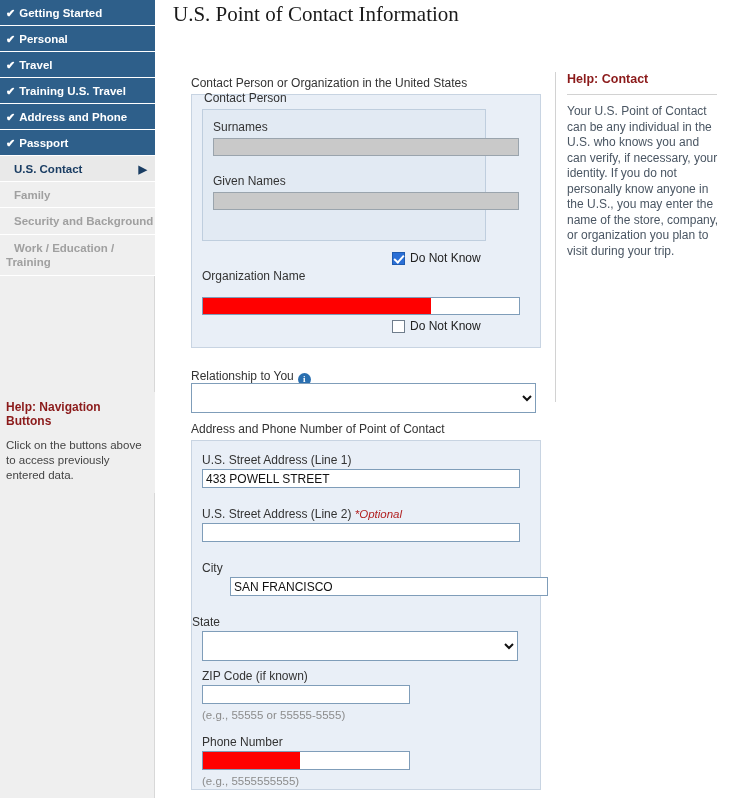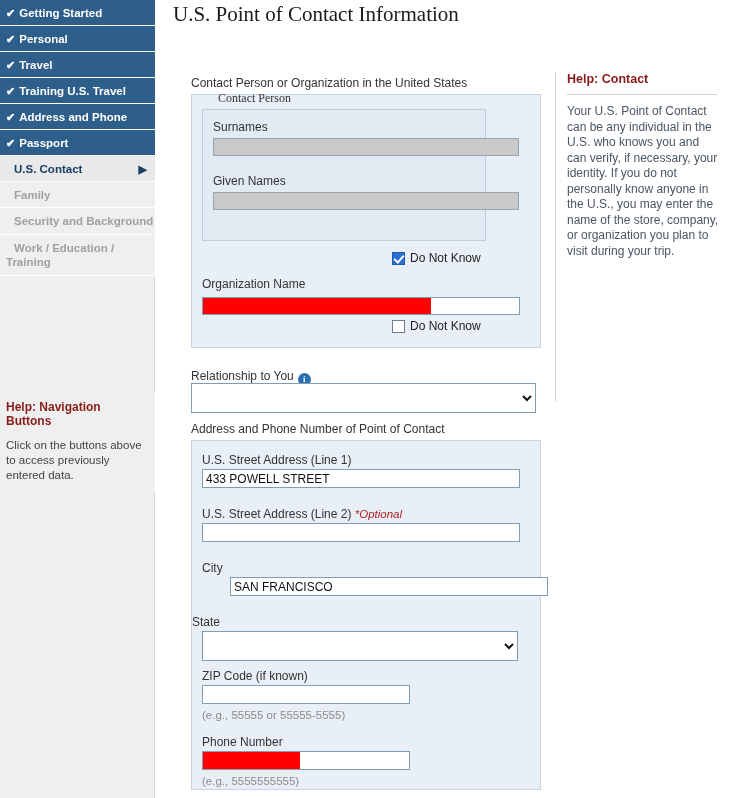--- a/index.html
+++ b/index.html
@@ -270,36 +270,36 @@
   </div>
 
   <div class="main">
 
     <div class="page-title">U.S. Point of Contact Information</div>
 
     <div class="section-label" id="sec-contact">Contact Person or Organization in the United States</div>
 
     <div class="panel panel-outer">
 
-      <div class="field-label" style="left:26px; top:-4px; position:absolute;font-family:Liberation Serif, serif;">Contact Person</div>
+      <div class="field-label" style="left:12px; top:-4px; position:absolute;">Contact Person</div>
 
       <div class="panel-inner">
         <div class="field-label" style="left:10px; top:10px;">Surnames</div>
         <input class="fld gray" style="left: 10px; top: 28px; width: 306px; height: 18px;" readonly="" value="">
 
         <div class="field-label" style="left:10px; top:64px;">Given Names</div>
         <input class="fld gray" style="left: 10px; top: 82px; width: 306px; height: 18px;" readonly="" value="">
       </div>
 
       <div class="cb-row" style="left:200px; top:156px;">
         <span class="cb checked"></span>
         <span>Do Not Know</span>
       </div>
 
-      <div class="field-label" style="left:10px; top:182px;">Organization Name</div>
+      <div class="field-label" style="left:10px; top:174px;">Organization Name</div>
       <input class="fld redacted-partial" style="left: 10px; top: 202px; width: 318px; height: 18px;" value="">
 
       <div class="cb-row" style="left:200px; top:224px;">
         <span class="cb"></span>
         <span>Do Not Know</span>
       </div>
     </div>
 
     <div class="field-label" style="left:36px; top:369px;">
       <span>Relationship to You</span><span class="info-icon">i</span>

